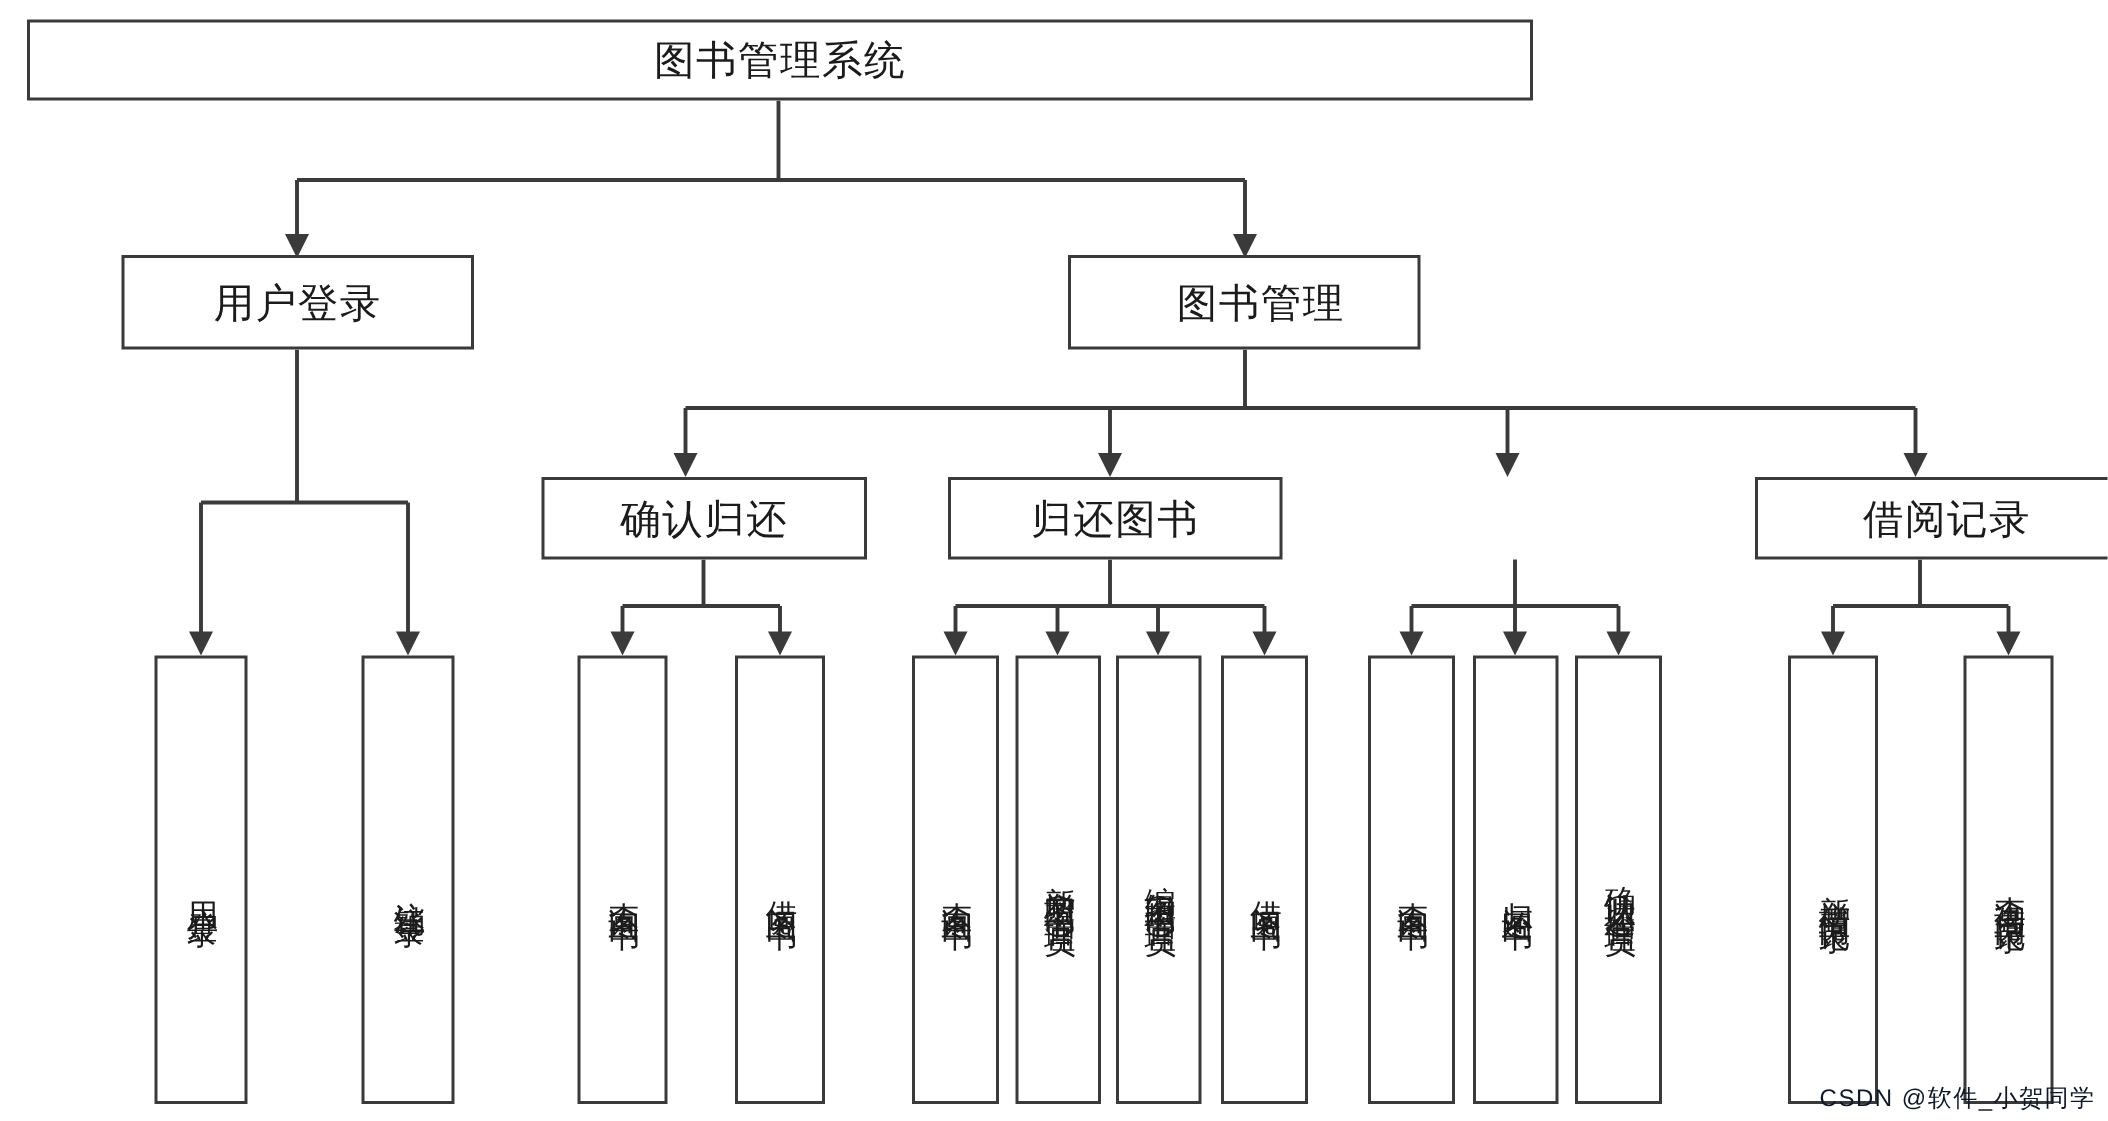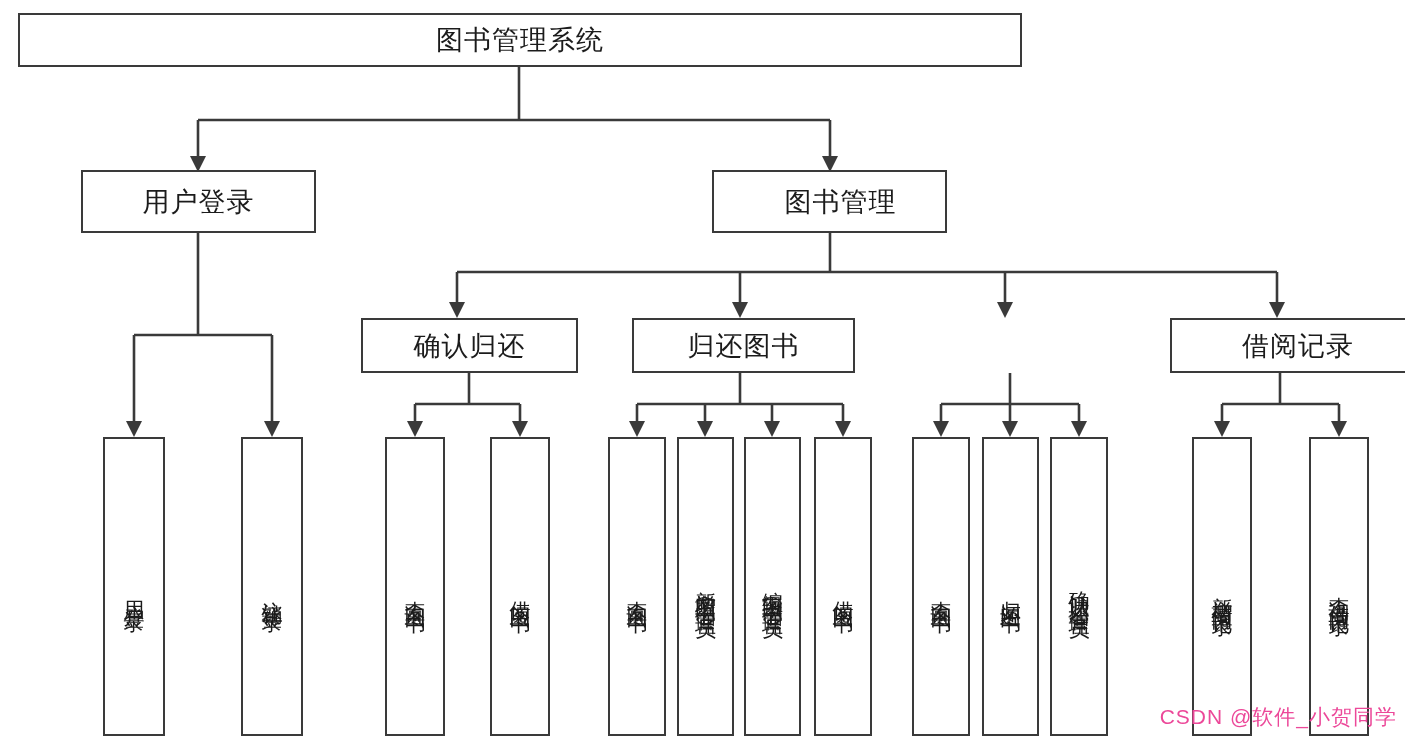--- a/index.html
+++ b/index.html
@@ -36,23 +36,23 @@
     line-height:1.05;
   }
   .node.v .txt{
     writing-mode:vertical-rl;
     text-orientation:upright;
     white-space:nowrap;
   }
   .watermark{
     position:absolute;
     right:8px;
-    bottom:16px;
-    font-size:21px;
-    color:#ec4899;
+    bottom:4px;
+    font-size:16px;
+    color:#0f172a;
     letter-spacing:1px;
     white-space:nowrap;
     pointer-events:none;
   }
   svg#links{
     position:absolute;left:0;top:0;width:1405px;height:747px;
     pointer-events:none;
   }
   svg#links path, svg#links line{
     stroke:#3a3a3a;

